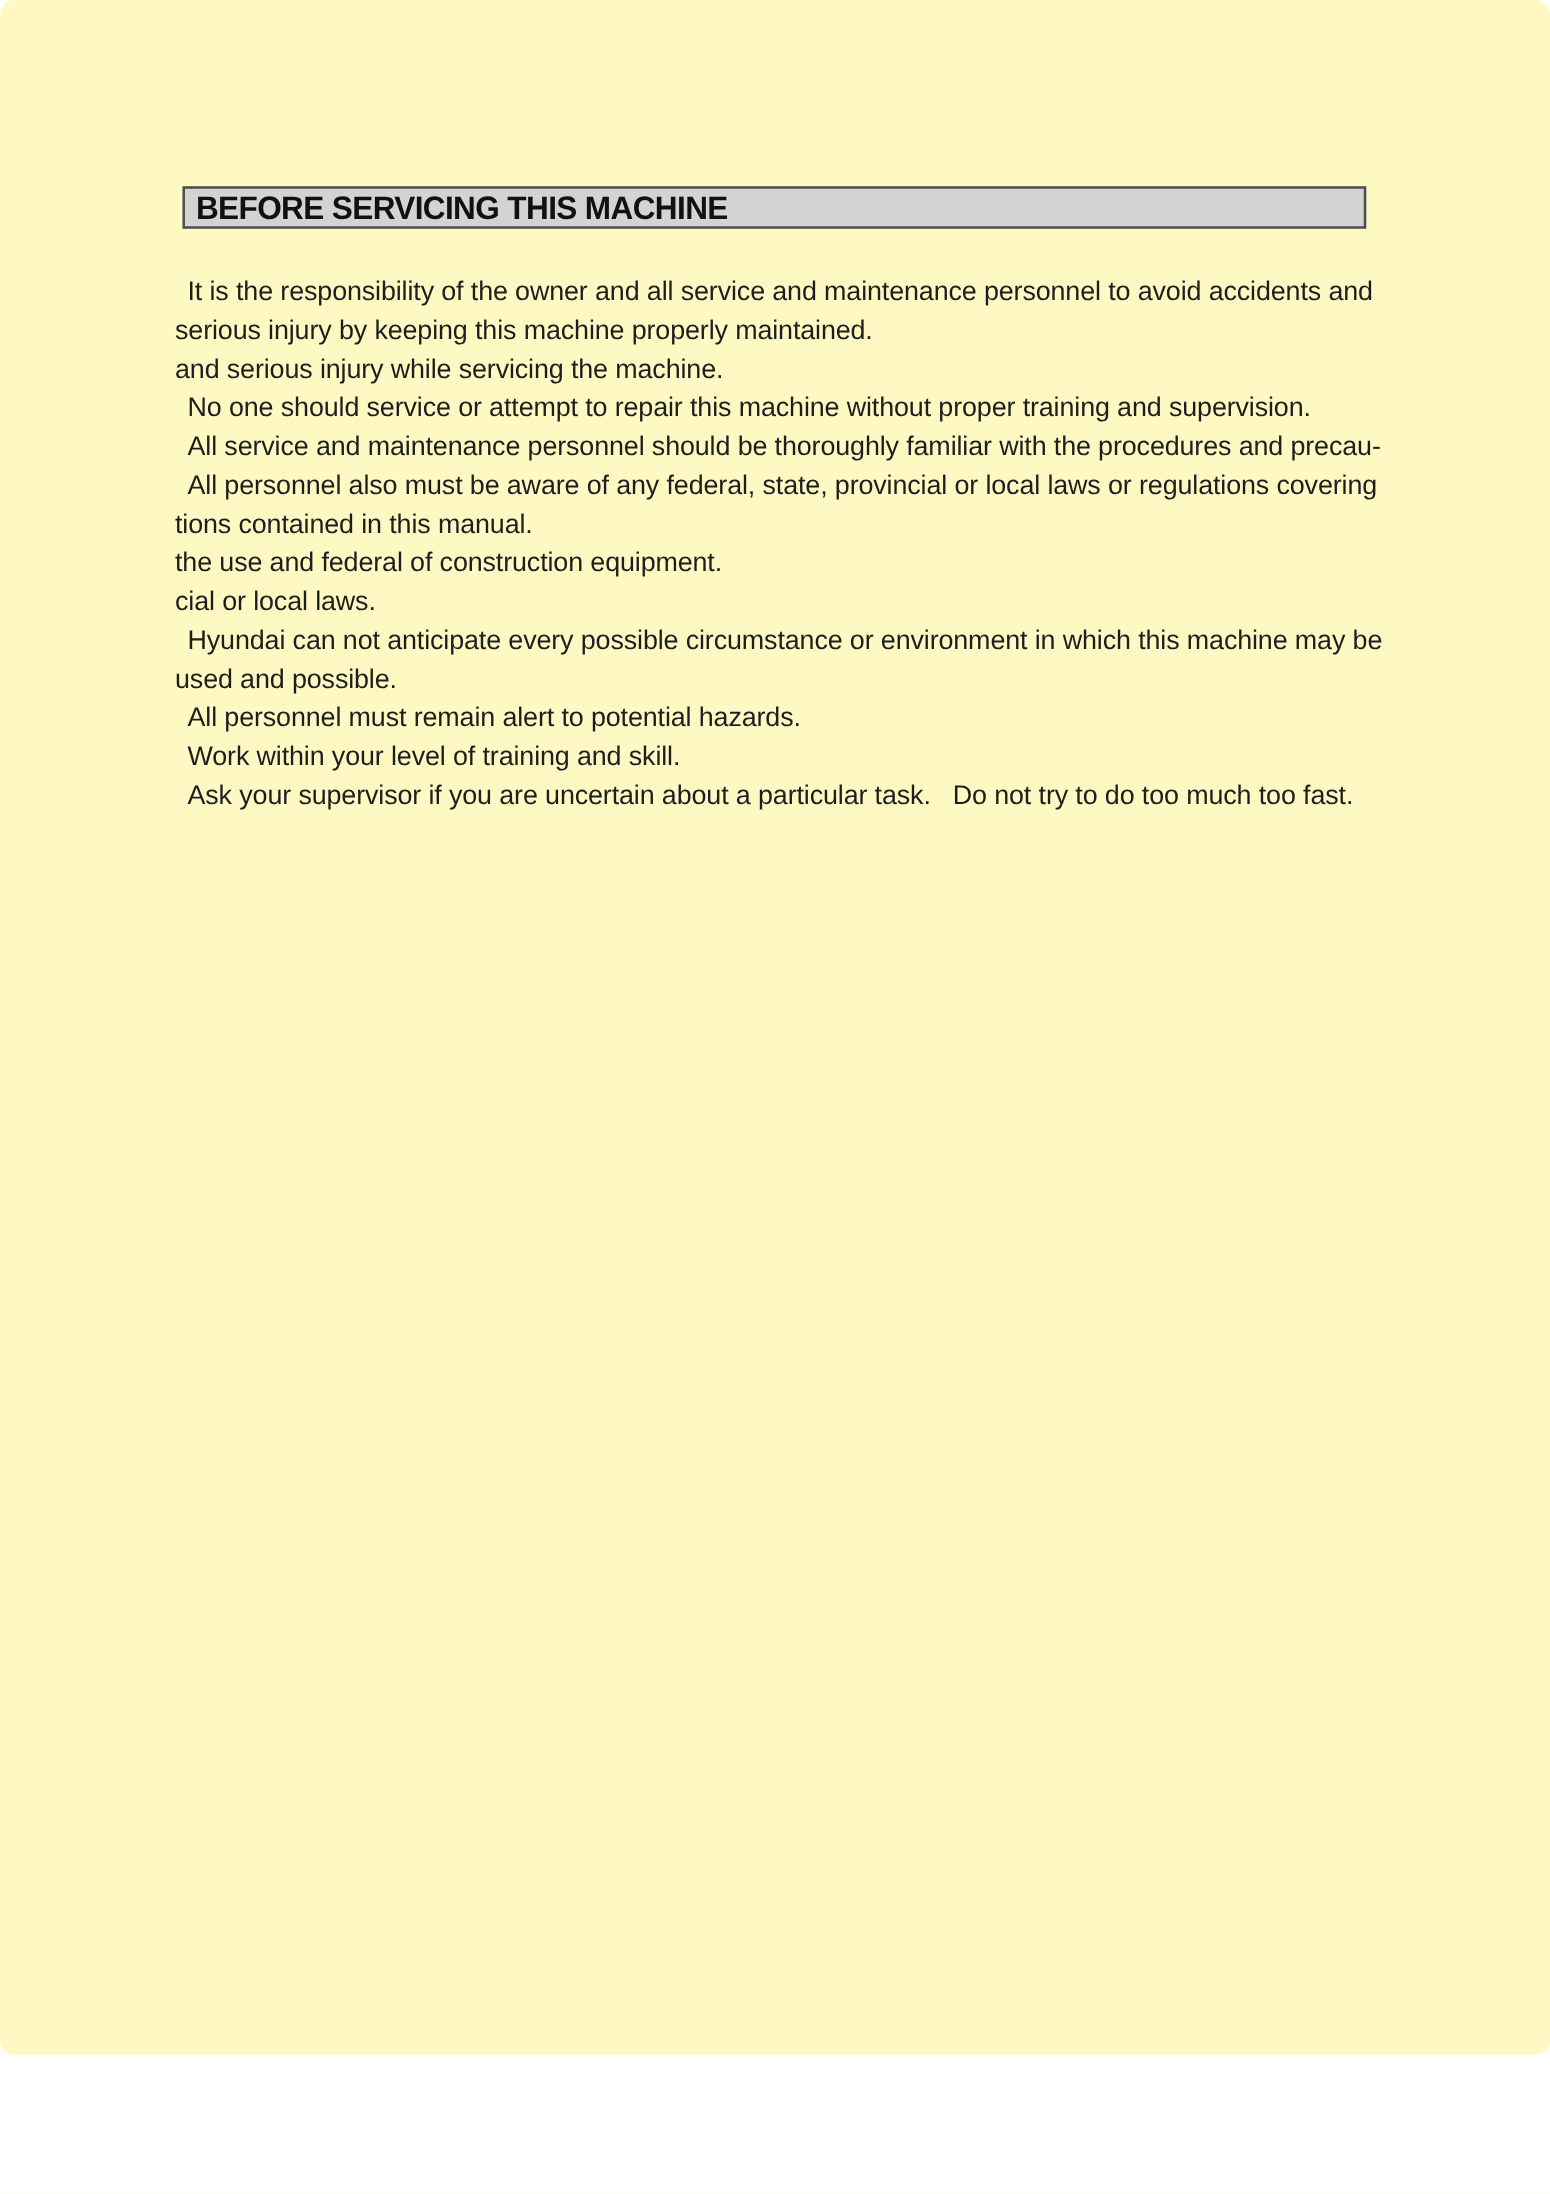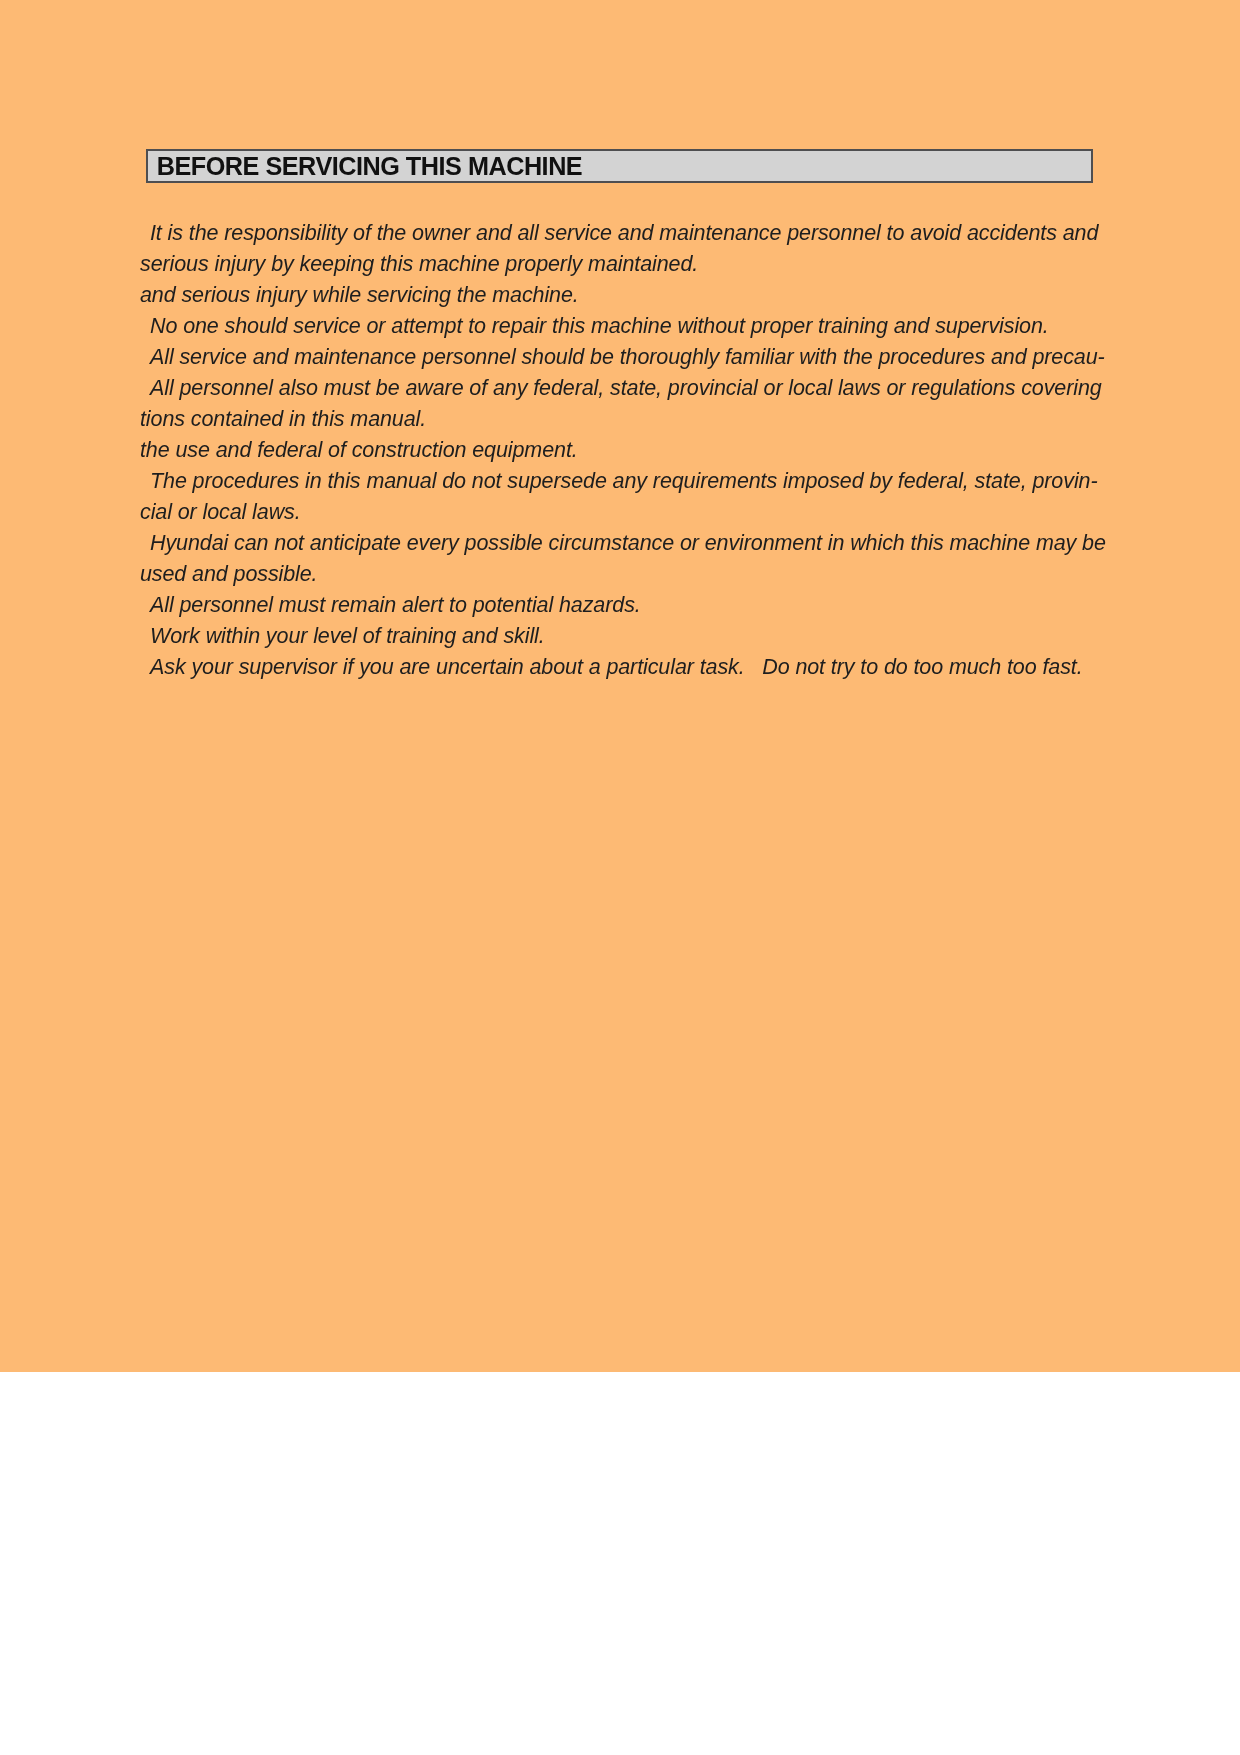--- a/index.html
+++ b/index.html
@@ -8,23 +8,24 @@
     --text-color: #1e1e1e;
   }
   html, body { margin: 0; padding: 0; }
   body {
     width: 1240px; height: 1755px;
     background: #ffffff;
     font-family: "Liberation Sans", sans-serif;
   }
   .page {
     position: relative;
-    width: 1240px; height: 1372px;
-    background: #fdba74;
+    width: 1240px; height: 1644px;
+    background: #fef9c3;
     overflow: hidden;
+    border-radius: 12px;
   }
   .header-bar {
     position: absolute;
     left: 146px; top: 149px;
     width: 947px; height: 34px;
     box-sizing: border-box;
     background: var(--header-bg);
     border: 2px solid var(--header-border);
     display: flex;
     align-items: center;
@@ -36,21 +37,20 @@
     letter-spacing: -0.5px;
     padding-left: 9px;
     transform: scaleX(0.97);
     transform-origin: left center;
     white-space: pre;
   }
   .content {
     position: absolute;
     left: 140px; top: 218px;
     width: 960px;
-    font-style: italic;
   }
   .paragraph + .paragraph { }
   .line {
     font-size: 21.5px;
     line-height: 31px;
     letter-spacing: -0.1px;
     color: var(--text-color);
     white-space: pre;
   }
   .line.indent { padding-left: 10px; }
@@ -77,21 +77,20 @@
         <div class="line indent">It is the responsibility of the owner and all service and maintenance personnel to avoid accidents and</div>
         <div class="line">serious injury by keeping this machine properly maintained.</div>
         <div class="line">and serious injury while servicing the machine.</div>
       </div>
       <div class="paragraph">
         <div class="line indent">No one should service or attempt to repair this machine without proper training and supervision.</div>
         <div class="line indent">All service and maintenance personnel should be thoroughly familiar with the procedures and precau-</div>
         <div class="line indent">All personnel also must be aware of any federal, state, provincial or local laws or regulations covering</div>
         <div class="line">tions contained in this manual.</div>
         <div class="line">the use and federal of construction equipment.</div>
-        <div class="line indent">The procedures in this manual do not supersede any requirements imposed by federal, state, provin-</div>
         <div class="line">cial or local laws.</div>
       </div>
       <div class="paragraph">
         <div class="line indent">Hyundai can not anticipate every possible circumstance or environment in which this machine may be</div>
         <div class="line">used and possible.</div>
         <div class="line indent">All personnel must remain alert to potential hazards.</div>
         <div class="line indent">Work within your level of training and skill.</div>
         <div class="line indent">Ask your supervisor if you are uncertain about a particular task.   Do not try to do too much too fast.</div>
       </div>
     </div>

